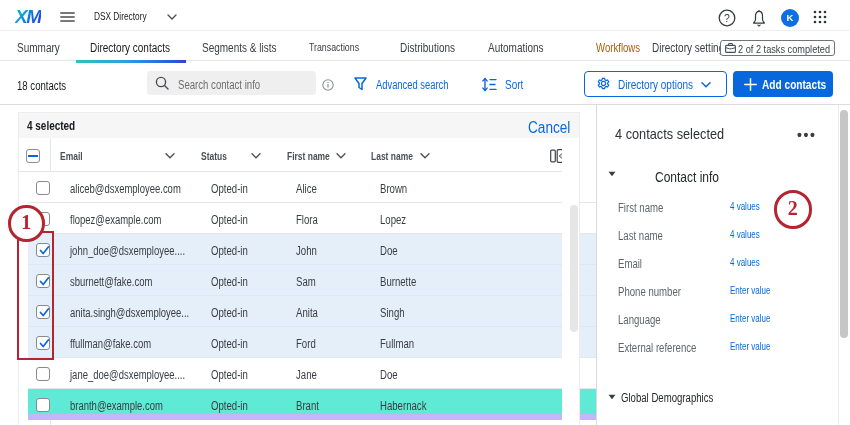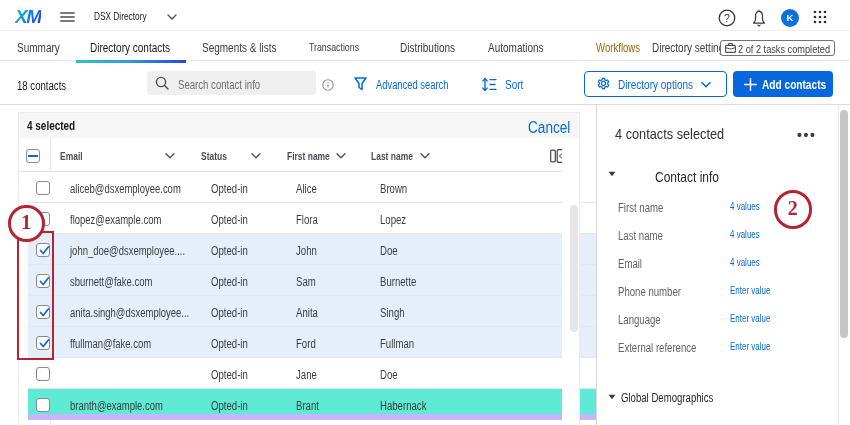--- a/index.html
+++ b/index.html
@@ -223,20 +223,21 @@
             <path d="M1.5 5.5 L4.2 8.5 L9.5 1.8" fill="none" stroke="#0768dd" stroke-width="1.7" stroke-linecap="round" stroke-linejoin="round"></path>
           </svg>
         </div>
     <div class="cell" style="left:41.5px;"><span class="em-t">ffullman@fake.com</span></div>
     <div class="cell" style="left:182.5px;"><span class="t">Opted-in</span></div>
     <div class="cell" style="left:267.5px;"><span class="t">Ford</span></div>
     <div class="cell" style="left:352px;"><span class="t">Fullman</span></div>
   </div>
       <div class="row" style="top:246px;background:#fff;border-bottom:1px solid #e7e7e7;">
     <div class="cb"></div>
+    <div class="cell" style="left:41.5px;"><span class="em-t">jane_doe@dsxemployee....</span></div>
     <div class="cell" style="left:182.5px;"><span class="t">Opted-in</span></div>
     <div class="cell" style="left:267.5px;"><span class="t">Jane</span></div>
     <div class="cell" style="left:352px;"><span class="t">Doe</span></div>
   </div>
       <div class="row" style="top:277px;background:#5eead4;border-bottom:6px solid #c4b5fd;">
     <div class="cb"></div>
     <div class="cell" style="left:41.5px;"><span class="em-t">branth@example.com</span></div>
     <div class="cell" style="left:182.5px;"><span class="t">Opted-in</span></div>
     <div class="cell" style="left:267.5px;"><span class="t">Brant</span></div>
     <div class="cell" style="left:352px;"><span class="t">Habernack</span></div>

